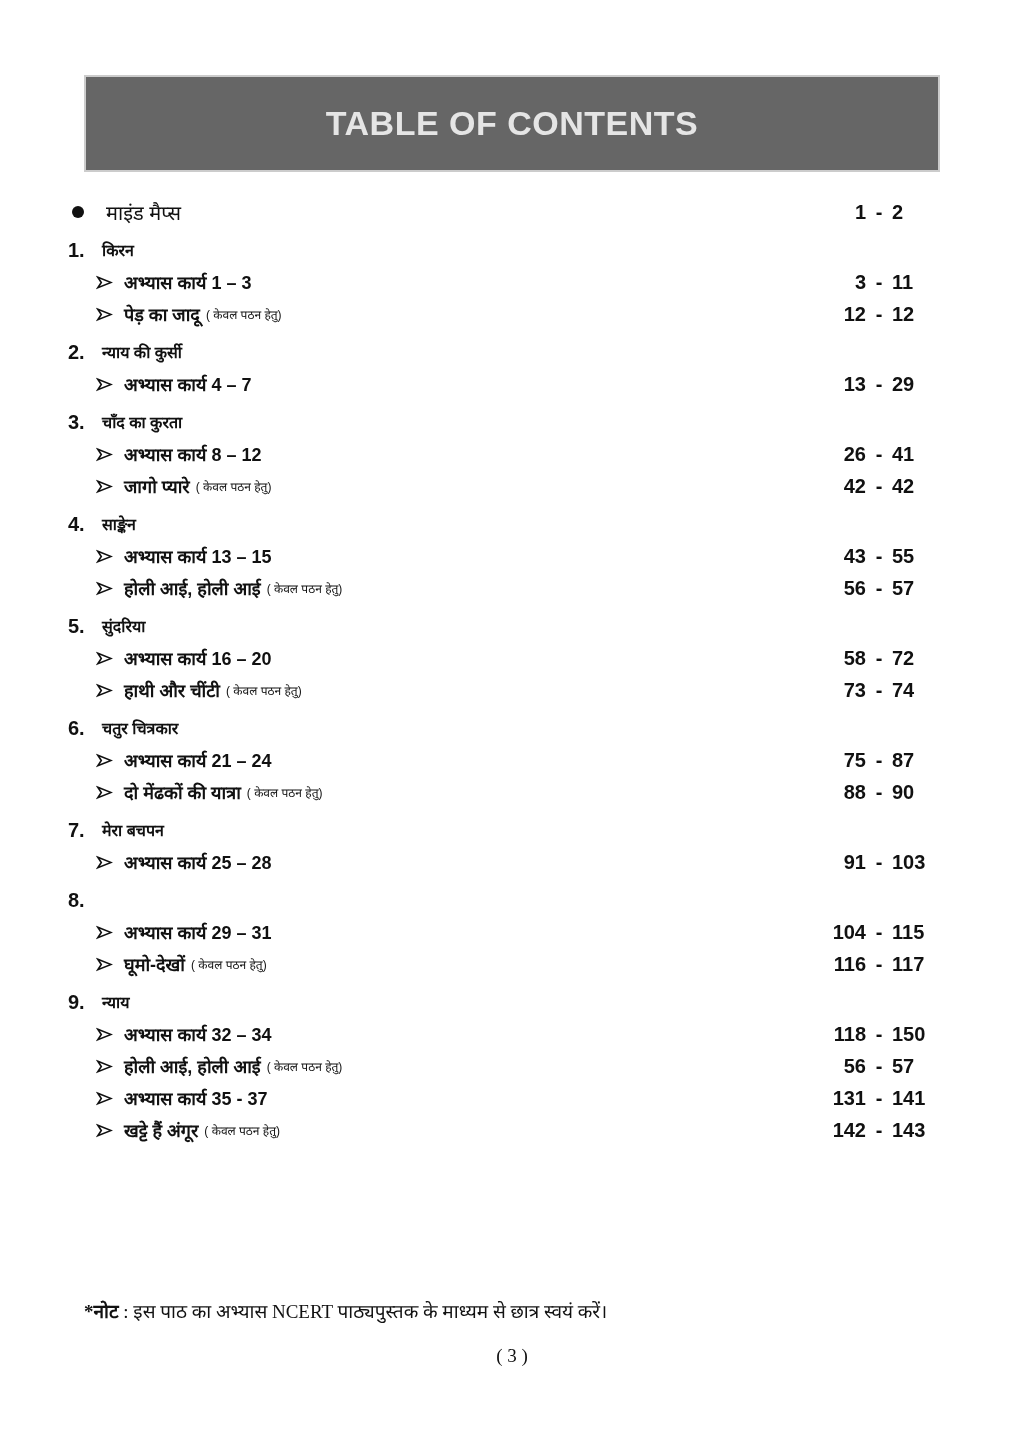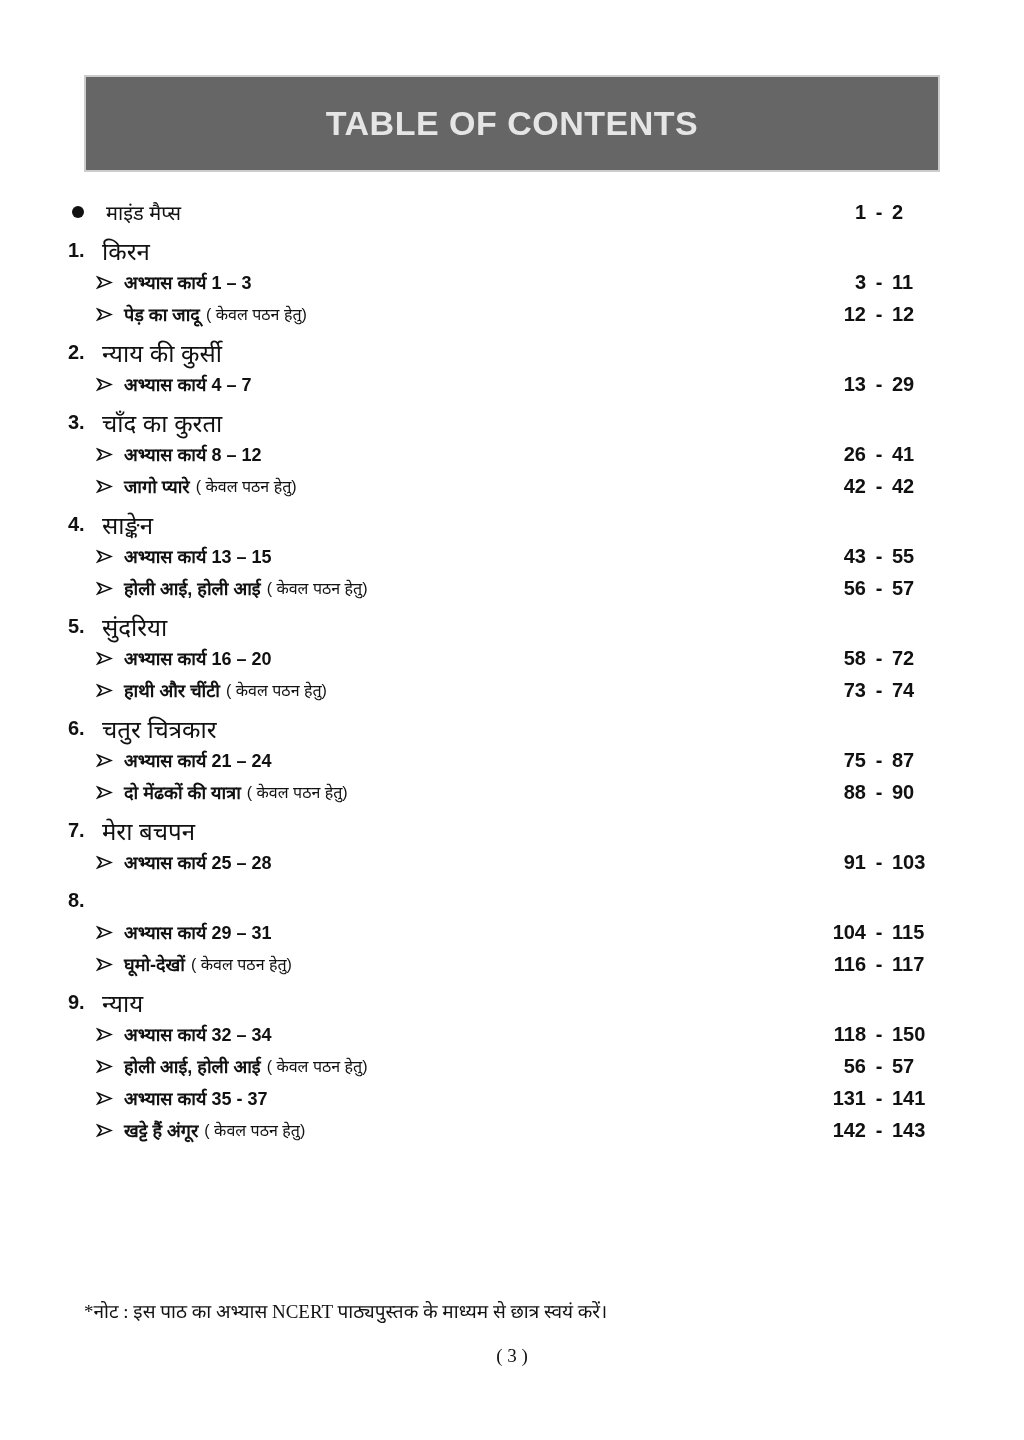--- a/index.html
+++ b/index.html
@@ -56,32 +56,32 @@
     flex: 0 0 auto;
   }
   .ilabel { font-size: 20px; font-weight: 500; }
 
   .cnum {
     flex: 0 0 auto;
     min-width: 34px;
     font-size: 20px;
     font-weight: bold;
   }
-  .ctitle { font-size: 24px; font-weight: normal; }
+  .ctitle { font-size: 16px; font-weight: bold; }
 
   .arrow {
     flex: 0 0 auto;
     margin-left: 28px;
     width: 28px;
     display: inline-flex;
     align-items: center;
   }
   .arrow svg { display: block; }
   .slabel { font-size: 18px; font-weight: bold; }
-  .snote  { font-size: 16px; font-weight: normal; margin-left: 6px; }
+  .snote  { font-size: 12px; font-weight: normal; margin-left: 6px; }
 
   .fill { flex: 1 1 auto; }
   .ps {
     flex: 0 0 auto;
     min-width: 60px; text-align: right;
     font-size: 20px; font-weight: bold;
   }
   .pd {
     flex: 0 0 auto;
     width: 26px; text-align: center;
@@ -96,21 +96,21 @@
   
   .footnote {
     position: absolute;
     left: 84px; top: 1300px;
     width: 880px;
     font-family: "Liberation Serif", serif;
     font-size: 19px;
     line-height: 24px;
     color: #111111;
   }
-  .footnote .fn-prefix { font-weight: normal; }
+  .footnote .fn-prefix { font-weight: bold; }
   .page-num {
     position: absolute;
     left: 0; top: 1344px;
     width: 1024px;
     text-align: center;
     font-family: "Liberation Serif", serif;
     font-size: 19px;
     line-height: 24px;
     color: #111111;
   }

